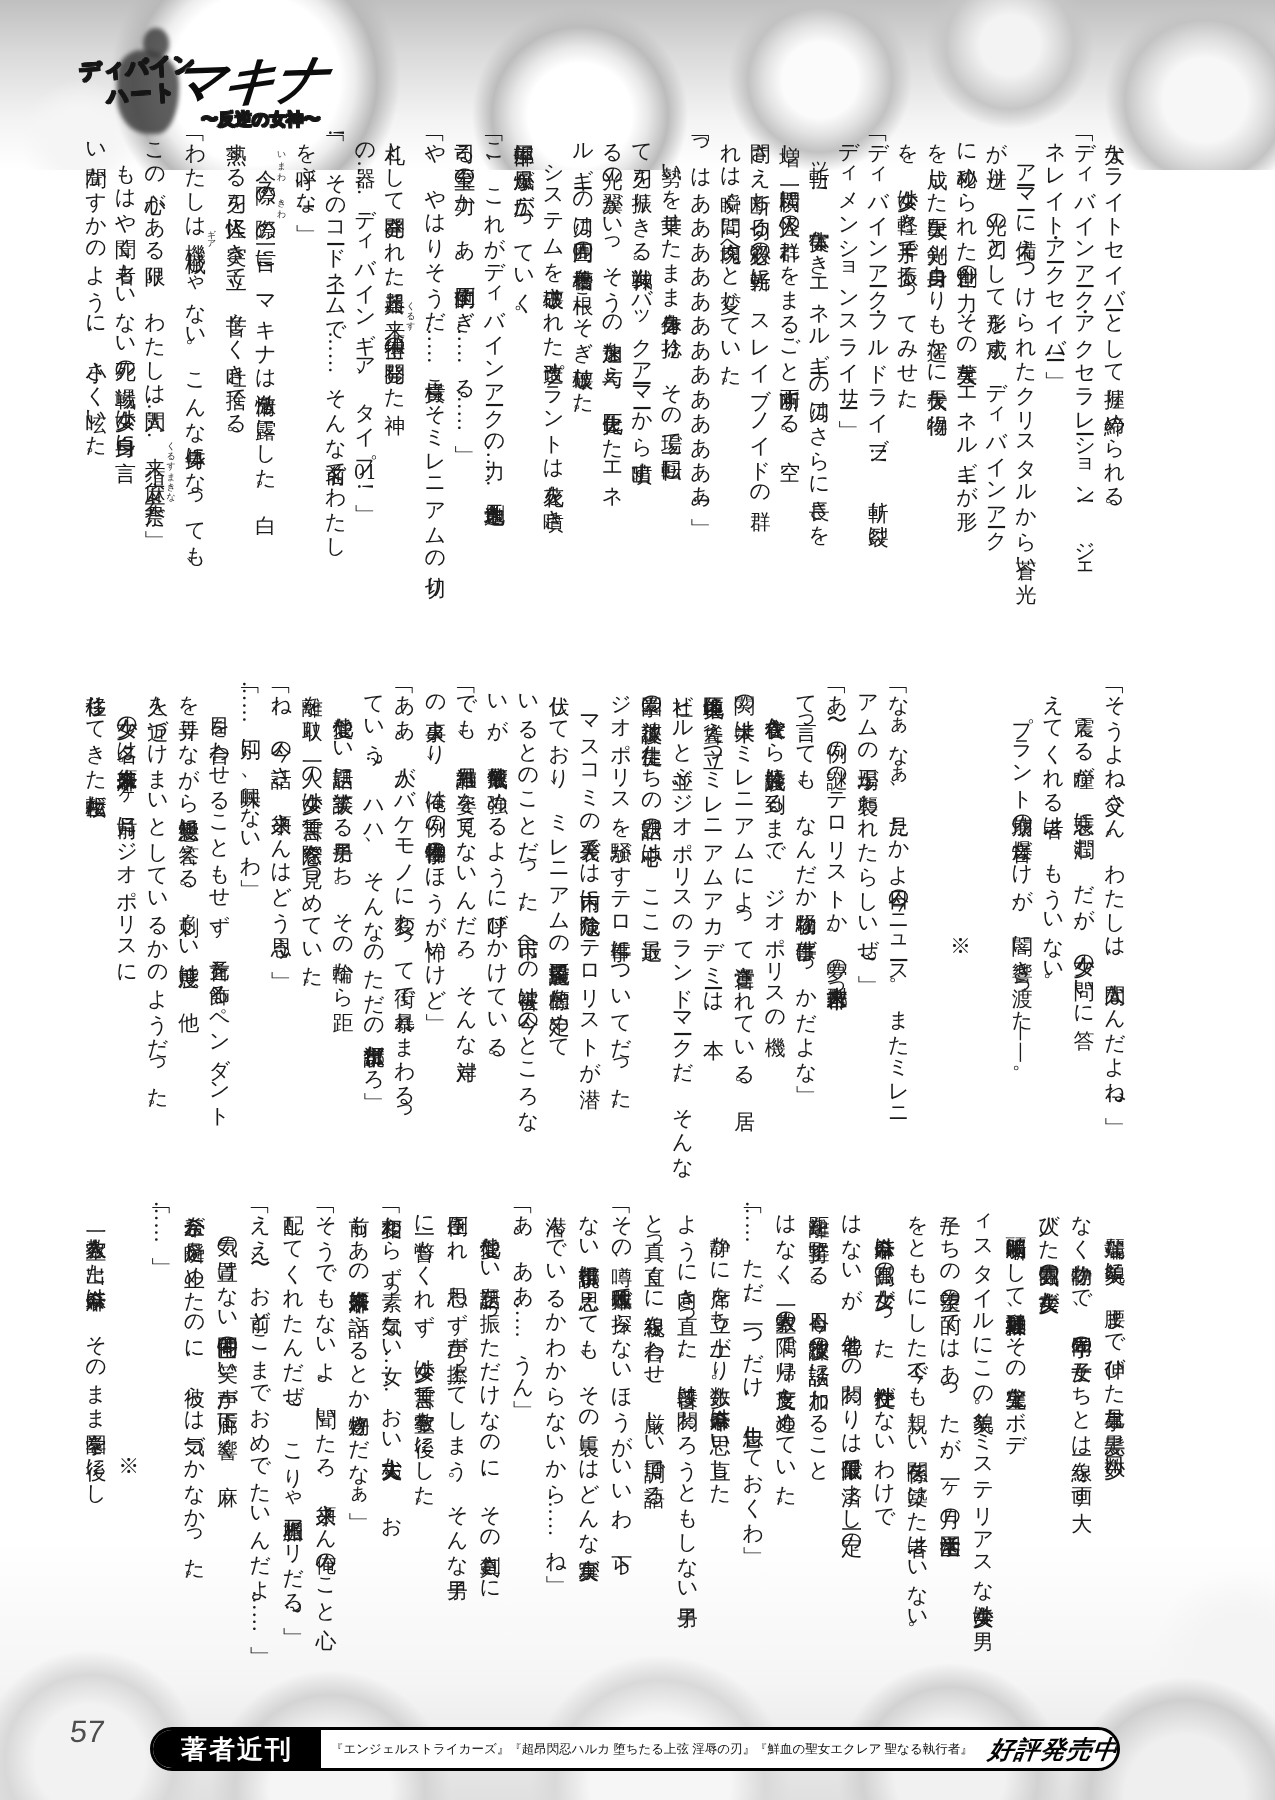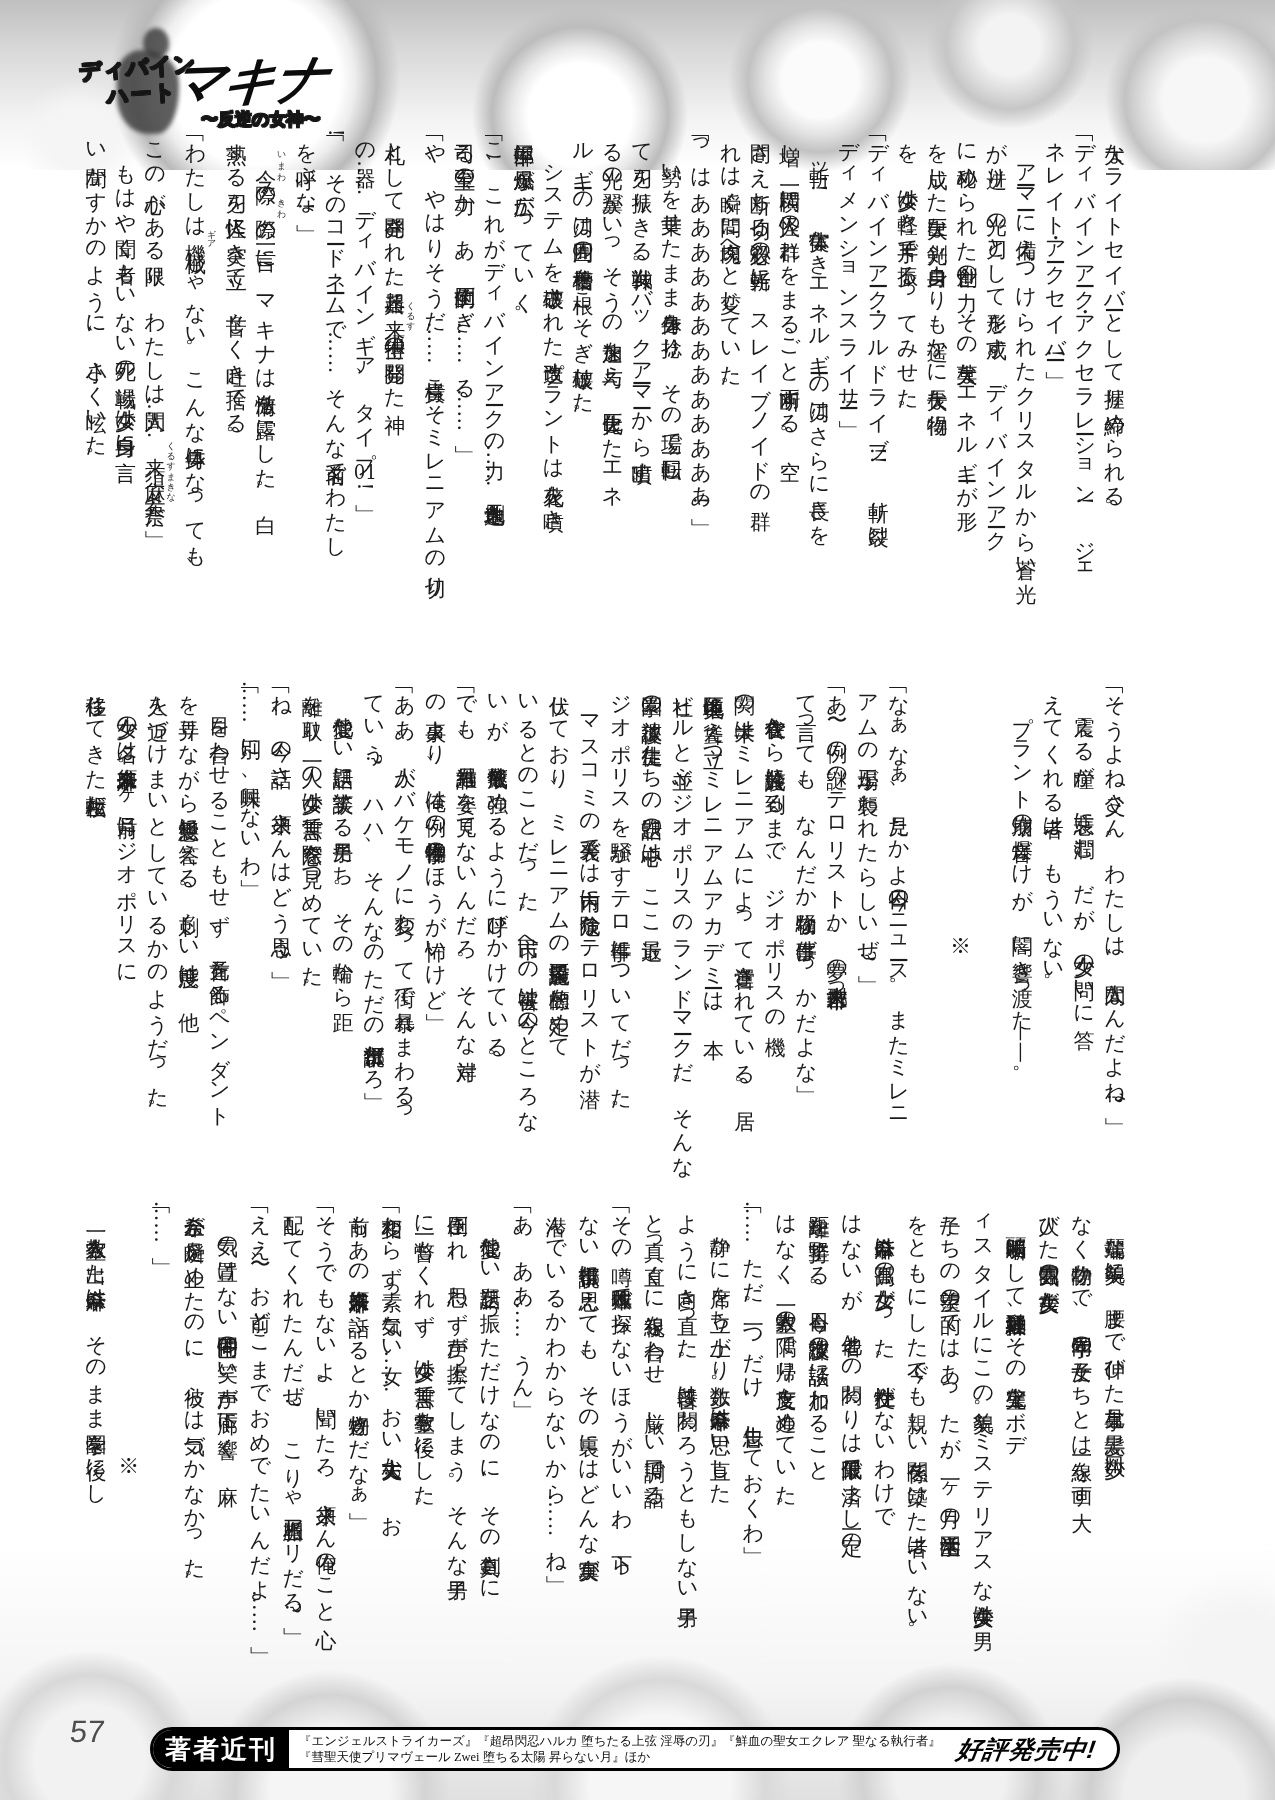--- a/index.html
+++ b/index.html
@@ -85,21 +85,21 @@
   .footer-bar{
     position:absolute;left:150px;top:1727px;width:970px;height:44px;
     background:#ffffff;border:3px solid #000000;border-radius:22px;
     display:flex;align-items:stretch;box-sizing:border-box;z-index:4;
     overflow:hidden;
   }
   .footer-badge{
     background:#000000;color:#ffffff;
     font-family:"Liberation Sans", sans-serif;font-weight:bold;font-size:26px;
     display:flex;align-items:center;justify-content:center;
-    padding:0 12px;flex:0 0 auto;letter-spacing:2px;
+    padding:0 28px;flex:0 0 auto;letter-spacing:2px;
   }
   .footer-titles{
     flex:1 1 auto;display:flex;flex-direction:column;justify-content:center;
     padding:2px 10px;font-family:Liberation Serif, serif;
     font-size:12.5px;line-height:1.3;color:#0e0e0e;white-space:nowrap;
   }
   .footer-onsale{
     flex:0 0 auto;display:flex;align-items:center;padding:0 26px 0 6px;
     font-family:"Liberation Sans", sans-serif;font-weight:900;font-style:italic;
     font-size:25px;color:#050505;letter-spacing:1px;
@@ -229,16 +229,15 @@
     <div class="vcol mark-col">※</div>
     <div class="vcol">　一人教室を出た麻希奈は、そのまま学園を後にし</div>
   </div>
 
 <div class="page-num">57</div>
 
 <div class="footer-bar">
   <div class="footer-badge">著者近刊</div>
   <div class="footer-titles">
     <span>『エンジェルストライカーズ』『超昂閃忍ハルカ 堕ちたる上弦 淫辱の刃』『鮮血の聖女エクレア 聖なる執行者』</span>
-    <span>『彗聖天使プリマヴェール Zwei 堕ちる太陽 昇らない月』ほか</span>
   </div>
   <div class="footer-onsale">好評発売中!</div>
 </div>
 
 </body></html>

